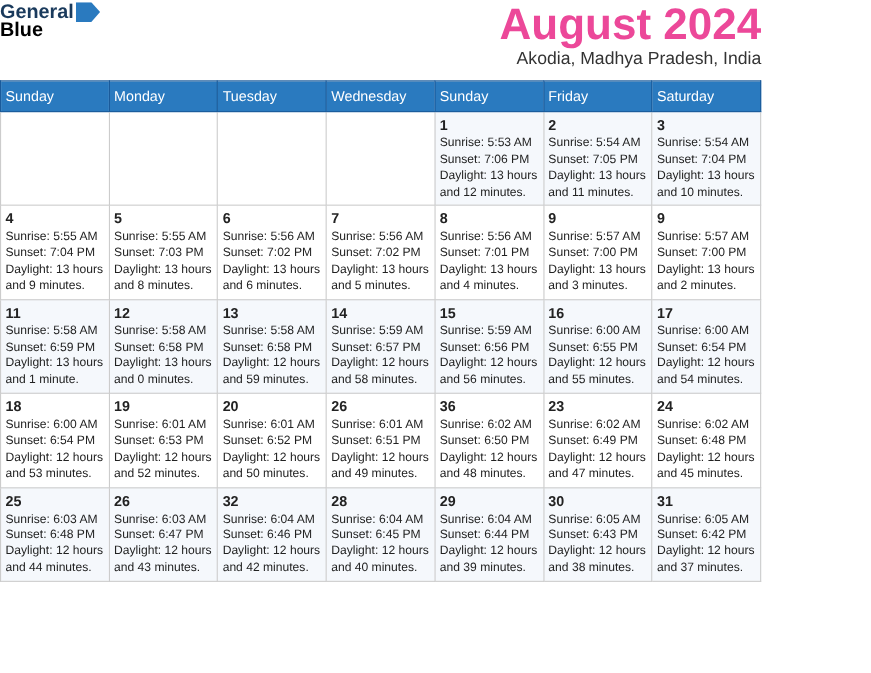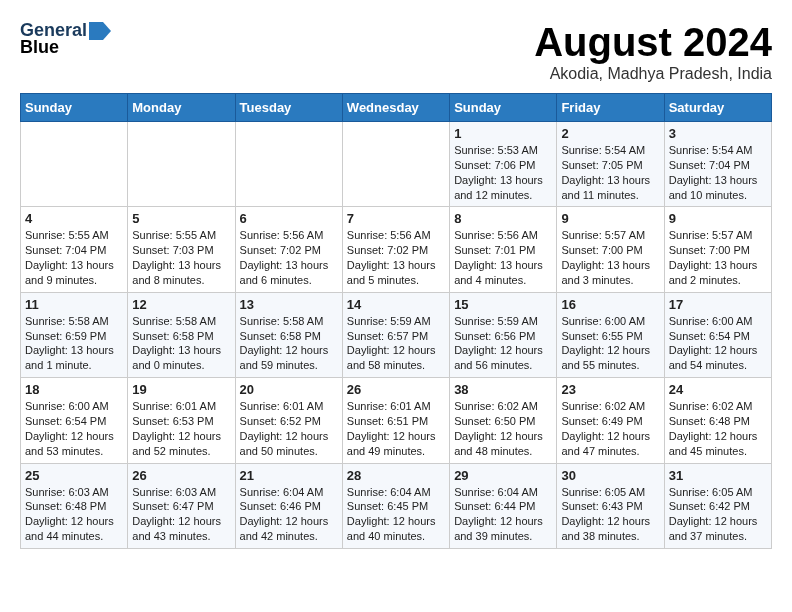--- a/index.html
+++ b/index.html
@@ -1,25 +1,25 @@
 <!DOCTYPE html>
 <html><head>
   <meta charset="utf-8">
   <style>
     * { box-sizing: border-box; margin: 0; padding: 0; }
     body { font-family: Arial, sans-serif; background: #fff; width: 792px; min-height: 612px; }
-    .page { width: 792px; padding: 20px; }
+    .page { width: 692px; }
     .header-area { display: flex; justify-content: space-between; align-items: flex-start; margin-bottom: 10px; }
     .logo { display: flex; flex-direction: column; align-items: flex-start; }
     .logo-row { display: flex; align-items: center; }
     .title-area { text-align: right; }
-    .month-title { font-size: 40px; font-weight: bold; color: #000000; }
+    .month-title { font-size: 40px; font-weight: bold; color: #ec4899; }
     .location { font-size: 16px; color: #333; }
     table { width: 100%; border-collapse: collapse; }
-    thead tr th { background: #2a7abf; color: #fff; font-size: 13px; font-weight: bold; padding: 6px 4px; text-align: left; border: 1px solid #1a5a9a; }
+    thead tr th { background: #2a7abf; color: #fff; font-size: 13px; font-weight: normal; padding: 6px 4px; text-align: left; border: 1px solid #1a5a9a; }
     tbody tr td { border: 1px solid #ccc; padding: 4px; vertical-align: top; font-size: 10px; color: #222; width: 14.28%; min-height: 80px; height: 80px; }
     tbody tr td .day-num { font-size: 13px; font-weight: bold; color: #222; display: block; margin-bottom: 2px; }
     tbody tr td .day-info { font-size: 11px; line-height: 1.35; color: #222; }
     tbody tr:nth-child(odd) td { background: #f5f8fc; }
     tbody tr:nth-child(even) td { background: #fff; }
     .empty { background: #fff !important; }
   </style>
 </head>
 <body>
 
@@ -142,21 +142,21 @@
           </td>
           <td>
             <span class="day-num">20</span>
             <div class="day-info">Sunrise: 6:01 AM<br>Sunset: 6:52 PM<br>Daylight: 12 hours<br>and 50 minutes.</div>
           </td>
           <td>
             <span class="day-num">26</span>
             <div class="day-info">Sunrise: 6:01 AM<br>Sunset: 6:51 PM<br>Daylight: 12 hours<br>and 49 minutes.</div>
           </td>
           <td>
-            <span class="day-num">38</span>
+            <span class="day-num">36</span>
             <div class="day-info">Sunrise: 6:02 AM<br>Sunset: 6:50 PM<br>Daylight: 12 hours<br>and 48 minutes.</div>
           </td>
           <td>
             <span class="day-num">23</span>
             <div class="day-info">Sunrise: 6:02 AM<br>Sunset: 6:49 PM<br>Daylight: 12 hours<br>and 47 minutes.</div>
           </td>
           <td>
             <span class="day-num">24</span>
             <div class="day-info">Sunrise: 6:02 AM<br>Sunset: 6:48 PM<br>Daylight: 12 hours<br>and 45 minutes.</div>
           </td>
@@ -164,21 +164,21 @@
         <tr>
           <td>
             <span class="day-num">25</span>
             <div class="day-info">Sunrise: 6:03 AM<br>Sunset: 6:48 PM<br>Daylight: 12 hours<br>and 44 minutes.</div>
           </td>
           <td>
             <span class="day-num">26</span>
             <div class="day-info">Sunrise: 6:03 AM<br>Sunset: 6:47 PM<br>Daylight: 12 hours<br>and 43 minutes.</div>
           </td>
           <td>
-            <span class="day-num">21</span>
+            <span class="day-num">32</span>
             <div class="day-info">Sunrise: 6:04 AM<br>Sunset: 6:46 PM<br>Daylight: 12 hours<br>and 42 minutes.</div>
           </td>
           <td>
             <span class="day-num">28</span>
             <div class="day-info">Sunrise: 6:04 AM<br>Sunset: 6:45 PM<br>Daylight: 12 hours<br>and 40 minutes.</div>
           </td>
           <td>
             <span class="day-num">29</span>
             <div class="day-info">Sunrise: 6:04 AM<br>Sunset: 6:44 PM<br>Daylight: 12 hours<br>and 39 minutes.</div>
           </td>

